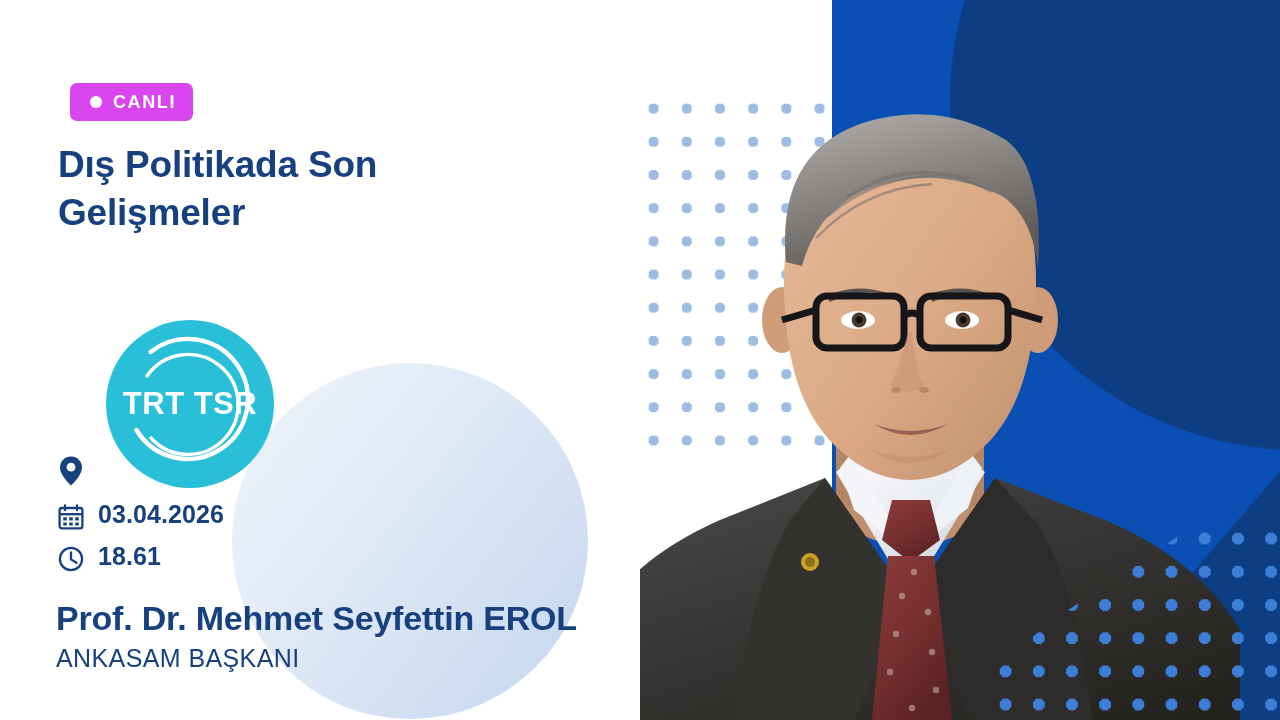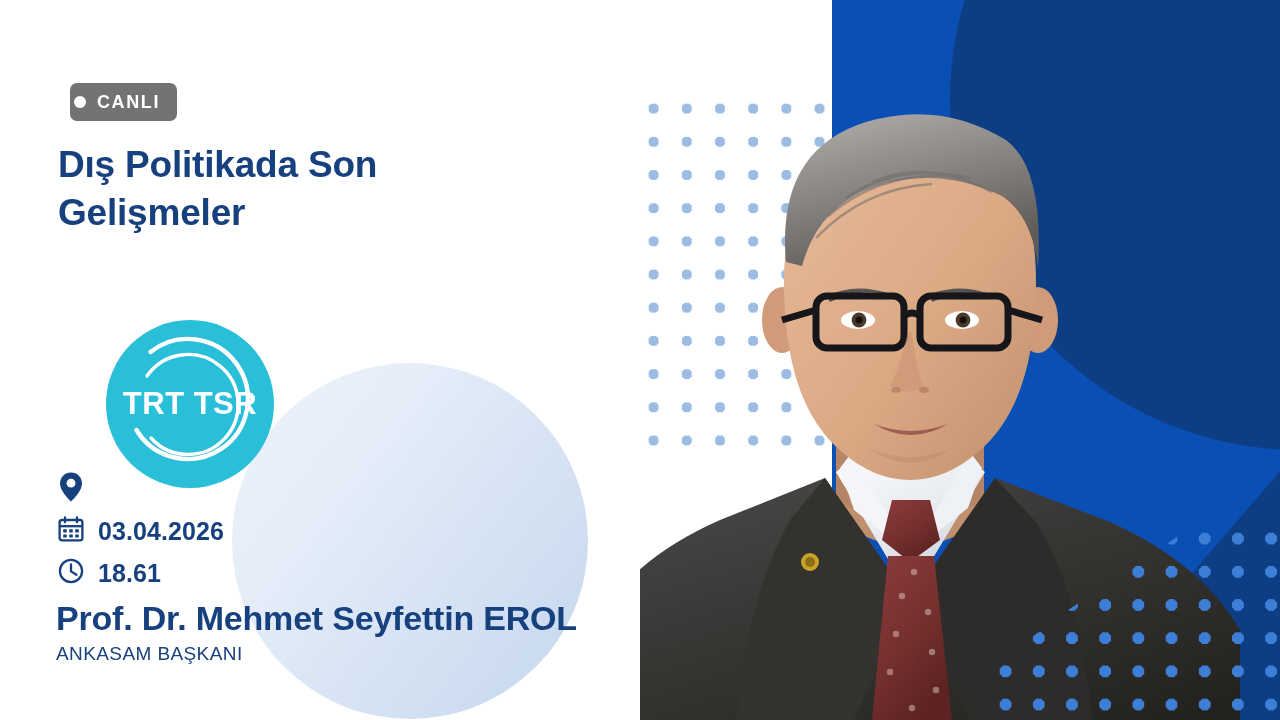--- a/index.html
+++ b/index.html
@@ -91,22 +91,22 @@
   }
 
   
   .live-badge {
     position:absolute;
     left:70px; top:83px;
     height:38px;
     display:inline-flex;
     align-items:center;
     gap:11px;
-    padding:0 17px 0 4px;
-    background:#737373;
+    padding:0 17px 0 20px;
+    background:#d946ef;
     border-radius:7px;
   }
   .live-dot {
     width:12px; height:12px;
     border-radius:50%;
     background:#ffffff;
     flex:0 0 auto;
   }
   .live-label {
     color:#ffffff;
@@ -136,21 +136,21 @@
   }
 
   
   .meta {
     position:absolute;
     left:56px; top:456px;
     width:560px;
   }
   .meta-row {
     display:flex;
-    align-items:flex-end;
+    align-items:flex-start;
     gap:12px;
     height:42px;
   }
   .meta-row.pin-row { height:46px; }
   .meta-icon {
     width:30px; height:30px;
     display:flex; align-items:center; justify-content:center;
     flex:0 0 30px;
   }
   .meta-text {
@@ -171,21 +171,21 @@
     color:#17407f;
     font-size:34px;
     font-weight:700;
     letter-spacing:-0.2px;
     line-height:1.2;
     white-space:nowrap;
   }
   .speaker-role {
     margin-top:4px;
     color:#17407f;
-    font-size:19px;
+    font-size:25px;
     font-weight:400;
     letter-spacing:0.4px;
     line-height:1.2;
   }
 </style>
 </head>
 <body>
 
 <div id="banner">
 

